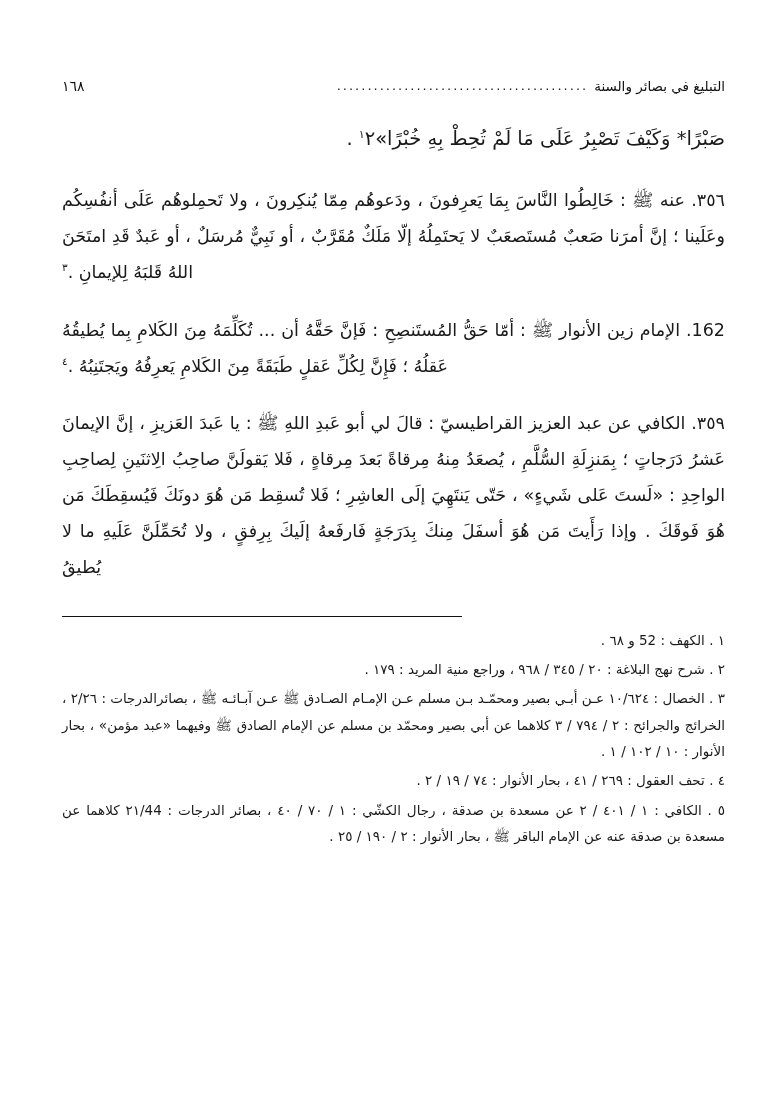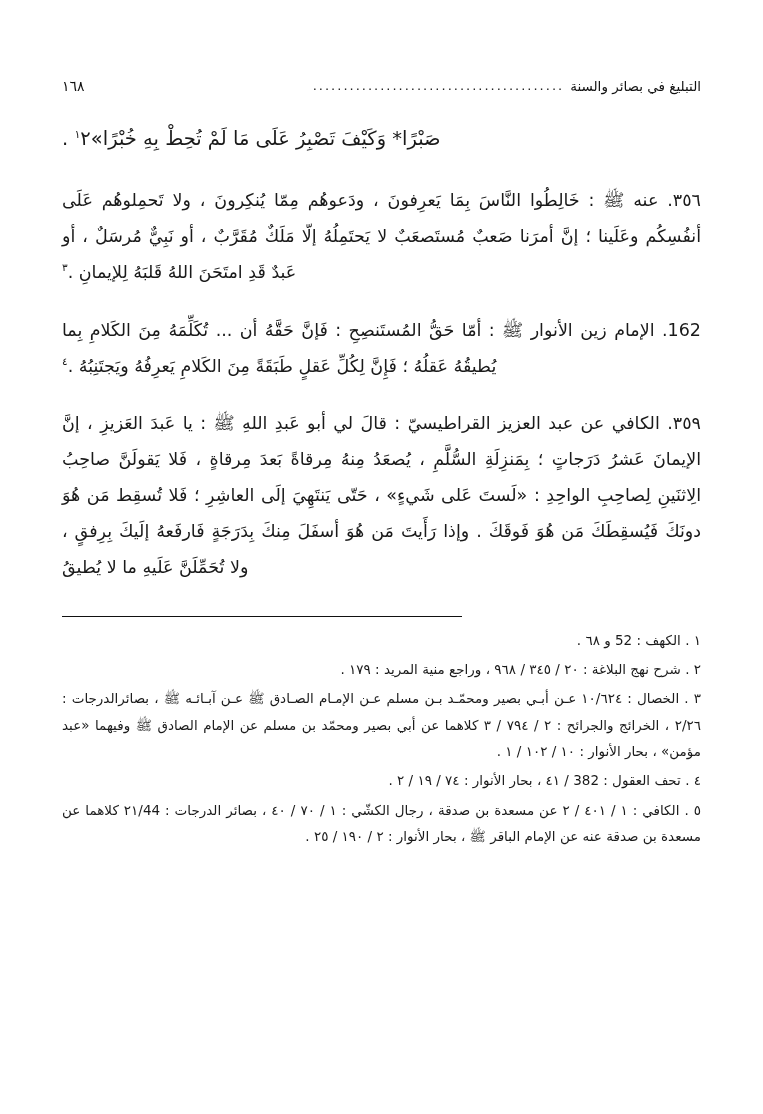--- a/index.html
+++ b/index.html
@@ -14,21 +14,21 @@
     color: #1a1a1a;
     position: relative;
     overflow: hidden;
   }
   .page {
     position: absolute;
     top: 0; left: 0;
     width: 763px;
     height: 924px;
     box-sizing: border-box;
-    padding: 78px 62px 40px 62px;
+    padding: 78px 38px 40px 62px;
     direction: rtl;
   }
 
   
   .header {
     display: flex;
     flex-direction: row-reverse;
     align-items: baseline;
     justify-content: flex-start;
     gap: 6px;
@@ -51,21 +51,21 @@
   }
   .header .title {
     font-size: 13.5px;
   }
 
   
   .body-block {
     margin-top: 26px;
   }
   .verse {
-    text-align: left;
+    text-align: right;
     font-size: 19.5px;
     line-height: 1.9;
     margin: 0 0 26px 0;
     letter-spacing: 0;
   }
   .verse .sup {
     font-size: 11px;
     vertical-align: super;
   }
 
@@ -133,17 +133,17 @@
     <p class="entry"><span class="num">٣٥٩.</span> <span>الكافي عن عبد العزيز القراطيسيّ : قالَ لي أبو عَبدِ اللهِ ﷺ : يا عَبدَ العَزيزِ ، إنَّ الإيمانَ عَشرُ دَرَجاتٍ ؛ بِمَنزِلَةِ السُّلَّمِ ، يُصعَدُ مِنهُ مِرقاةً بَعدَ مِرقاةٍ ، فَلا يَقولَنَّ صاحِبُ الِاثنَينِ لِصاحِبِ الواحِدِ : «لَستَ عَلى شَيءٍ» ، حَتّى يَنتَهِيَ إلَى العاشِرِ ؛ فَلا تُسقِط مَن هُوَ دونَكَ فَيُسقِطَكَ مَن هُوَ فَوقَكَ . وإذا رَأَيتَ مَن هُوَ أسفَلَ مِنكَ بِدَرَجَةٍ فَارفَعهُ إلَيكَ بِرِفقٍ ، ولا تُحَمِّلَنَّ عَلَيهِ ما لا يُطيقُ</span><span class="sup"></span></p>
 
   </div>
 
   <hr class="fn-rule">
 
   <div class="footnotes">
     <div class="footnote"><span class="fnum">١ .</span> <span>الكهف : 52 و ٦٨ .</span></div>
     <div class="footnote"><span class="fnum">٢ .</span> <span>شرح نهج البلاغة : ٢٠ / ٣٤٥ / ٩٦٨ ، وراجع منية المريد : ١٧٩ .</span></div>
     <div class="footnote"><span class="fnum">٣ .</span> <span>الخصال : ١٠/٦٢٤ عـن أبـي بصير ومحمّـد بـن مسلم عـن الإمـام الصـادق ﷺ عـن آبـائـه ﷺ ، بصائرالدرجات : ٢/٢٦ ، الخرائج والجرائح : ٢ / ٧٩٤ / ٣ كلاهما عن أبي بصير ومحمّد بن مسلم عن الإمام الصادق ﷺ وفيهما «عبد مؤمن» ، بحار الأنوار : ١٠ / ١٠٢ / ١ .</span></div>
-    <div class="footnote"><span class="fnum">٤ .</span> <span>تحف العقول : 382 / ٤١ ، بحار الأنوار : ٧٤ / ١٩ / ٢ .</span></div>
+    <div class="footnote"><span class="fnum">٤ .</span> <span>تحف العقول : ٢٦٩ / ٤١ ، بحار الأنوار : ٧٤ / ١٩ / ٢ .</span></div>
     <div class="footnote"><span class="fnum">٥ .</span> <span>الكافي : ١ / ٤٠١ / ٢ عن مسعدة بن صدقة ، رجال الكشّي : ١ / ٧٠ / ٤٠ ، بصائر الدرجات : ٢١/44 كلاهما عن مسعدة بن صدقة عنه عن الإمام الباقر ﷺ ، بحار الأنوار : ٢ / ١٩٠ / ٢٥ .</span></div>
   </div>
 
 </div>
 
 </body></html>

